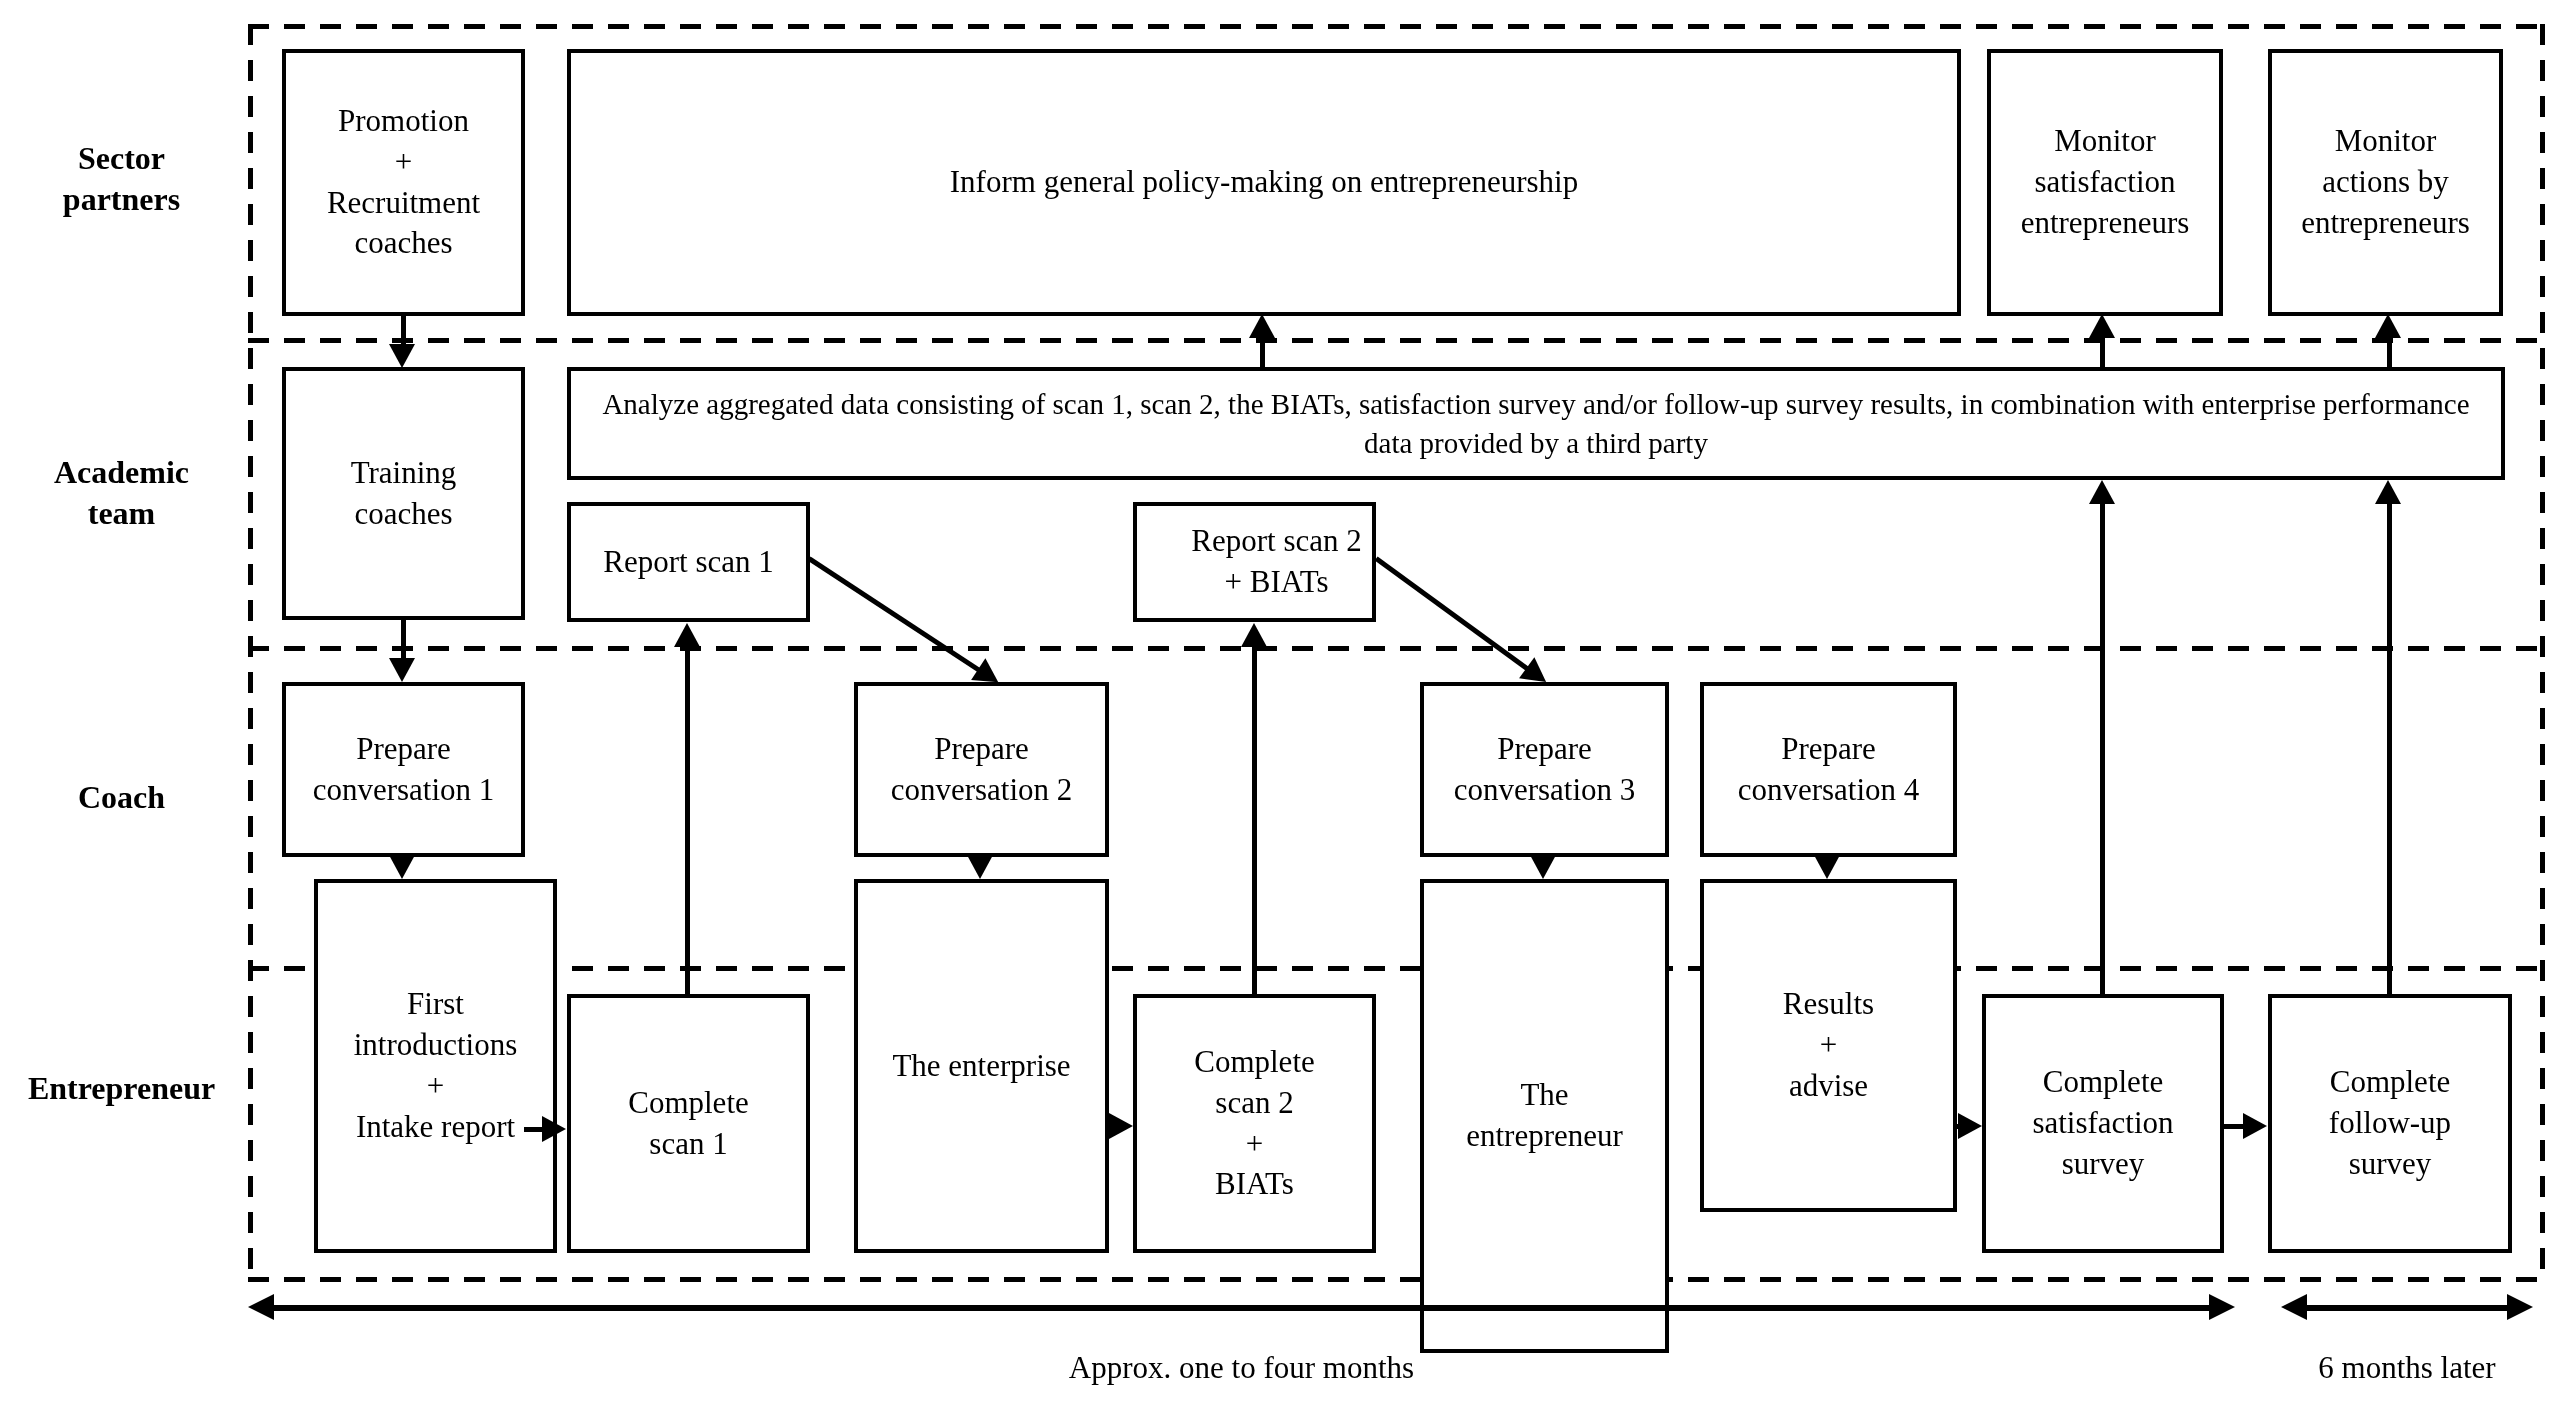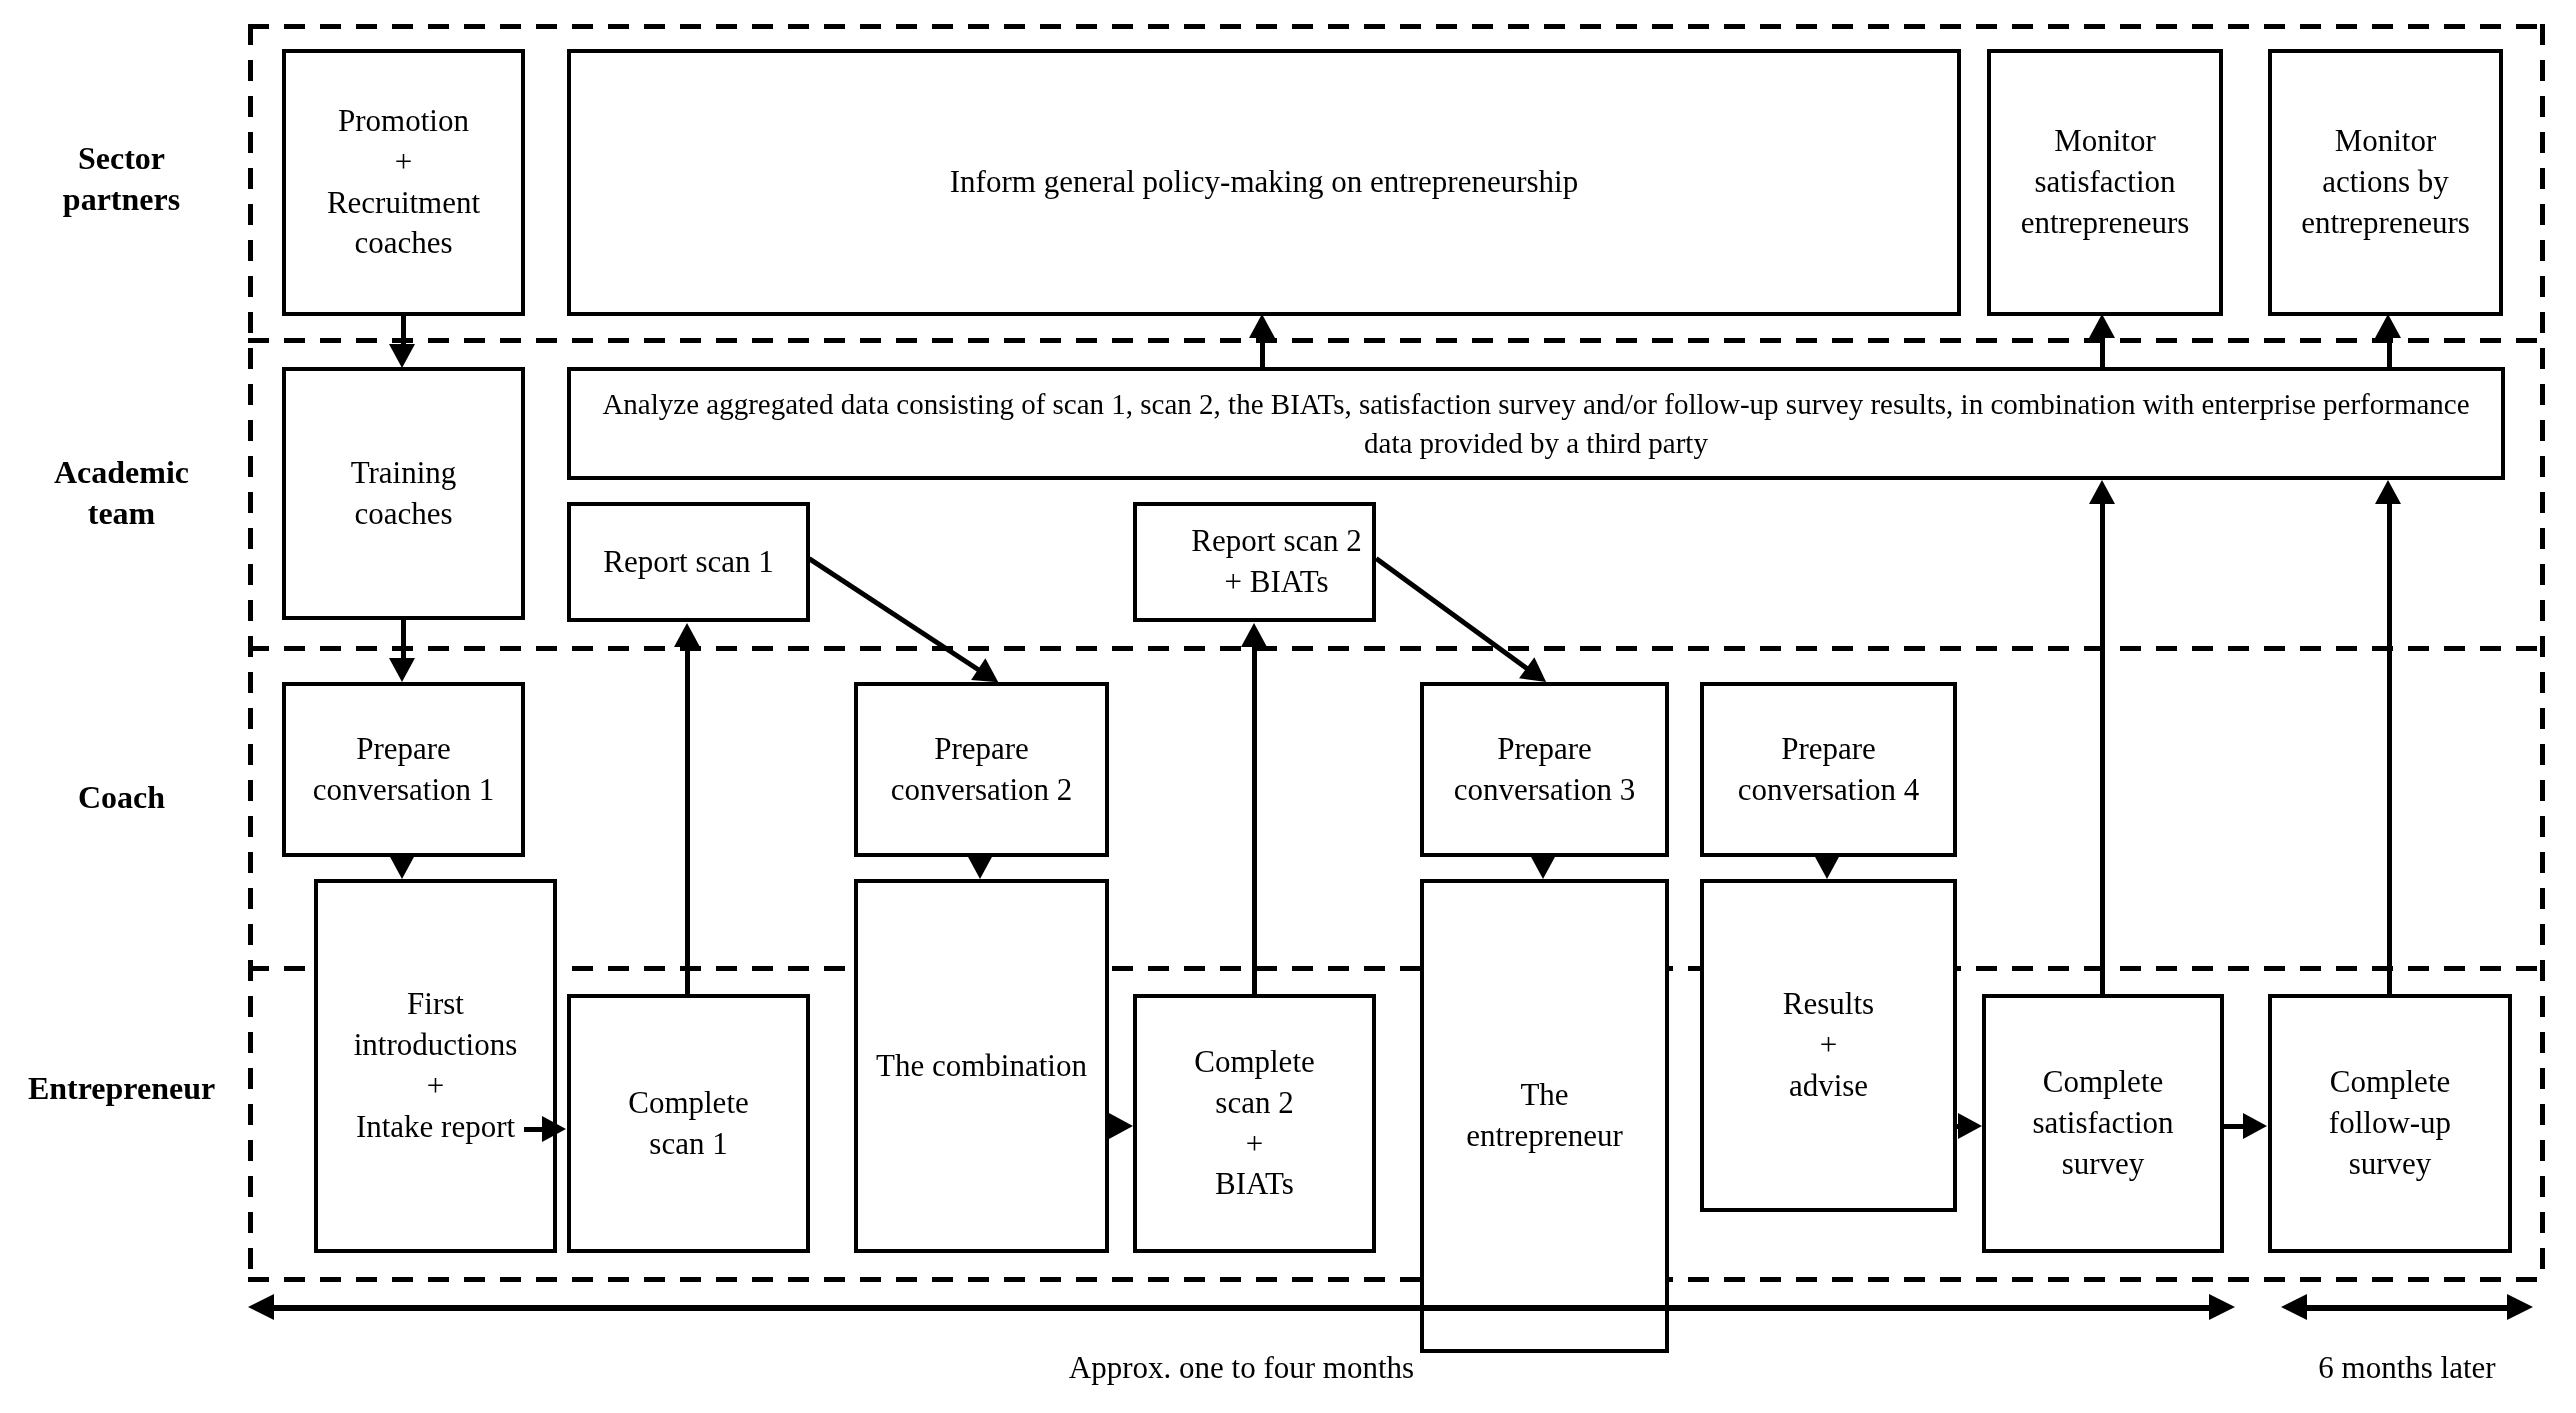--- a/index.html
+++ b/index.html
@@ -83,21 +83,21 @@
 conversation 3</div>
   <div class="box" style="left:1700px; top:682px; width:257px; height:175px;">Prepare
 conversation 4</div>
 
   <div class="box" style="left:282px;  top:879px; width:243px; height:374px;margin-left:32px;">First
 introductions
 +
 Intake report</div>
   <div class="box" style="left:567px;  top:994px; width:243px; height:259px;">Complete
 scan 1</div>
-  <div class="box" style="left:854px; top:879px; width:255px; height:374px;">The combination</div>
+  <div class="box" style="left:854px; top:879px; width:255px; height:374px;">The enterprise</div>
   <div class="box" style="left:1133px; top:994px; width:243px; height:259px;">Complete
 scan 2
 +
 BIATs</div>
   <div class="box" style="left:1420px; top:879px; width:249px; height:474px;">The
 entrepreneur</div>
   <div class="box" style="left:1700px; top:879px; width:257px; height:333px;">Results
 +
 advise</div>
   <div class="box" style="left:1982px; top:994px; width:242px; height:259px;">Complete

